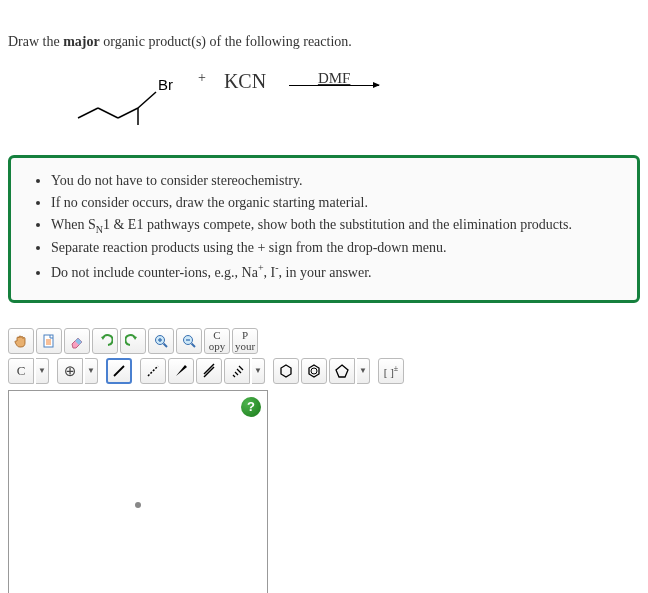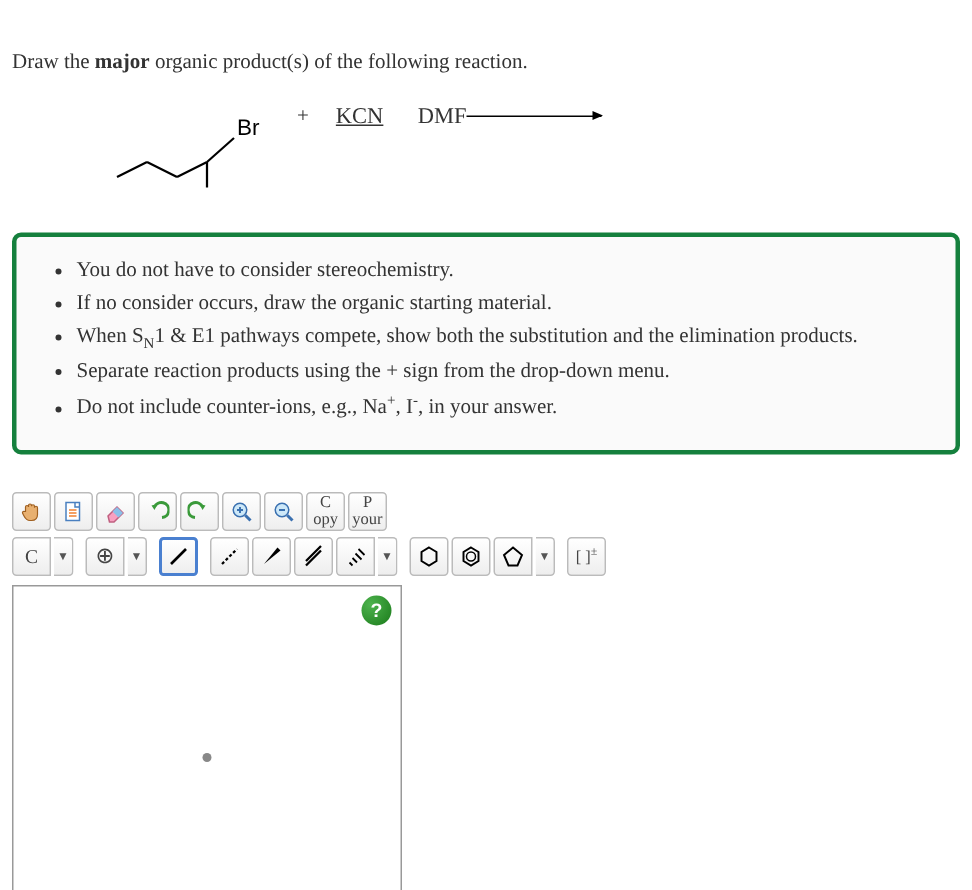--- a/index.html
+++ b/index.html
@@ -2,22 +2,22 @@
 <html><head>
   <meta charset="utf-8">
   <style>
     * { box-sizing: border-box; margin: 0; padding: 0; }
     body { font-family: Georgia, 'Times New Roman', serif; font-size: 14px; color: #333; padding: 8px; width: 648px; }
     .question-text { margin-bottom: 10px; margin-top: 26px; }
     .question-text strong { font-weight: bold; }
     .reaction-row { display: flex; align-items: flex-start; padding: 10px 60px; margin-bottom: 15px; }
     .molecule-svg { width: 120px; height: 60px; }
     .plus { margin: 0 10px; font-size: 14px; }
-    .reagent { margin: 0 8px; font-size: 15px; text-decoration: underline; }
-    .arrow-group { display: flex; align-items: center; margin: 0 15px; }
+    .reagent { margin: 0 8px; font-size: 20px; }
+    .arrow-group { display: flex; flex-direction: column; align-items: center; margin: 0 15px; text-decoration: underline; }
     .arrow-label { font-size: 15px; margin-bottom: -2px; }
     .arrow-line { width: 90px; border-top: 1.5px solid #000; position: relative; }
     .arrow-line::after { content: ''; position: absolute; right: -1px; top: -4px; border-left: 7px solid #000; border-top: 3.5px solid transparent; border-bottom: 3.5px solid transparent; }
     .hints-box { border: 3px solid #15803d; border-radius: 6px; padding: 14px 18px; background: #fafafa; margin-bottom: 25px; }
     .hints-box ul { list-style: disc; padding-left: 22px; }
     .hints-box li { margin-bottom: 3px; line-height: 1.35; }
     .sub { vertical-align: sub; font-size: 10px; }
     .sup { vertical-align: super; font-size: 10px; }
     .editor-area { margin-top: 10px; }
     .tbrow { display: flex; align-items: center; gap: 2px; margin-bottom: 4px; }

